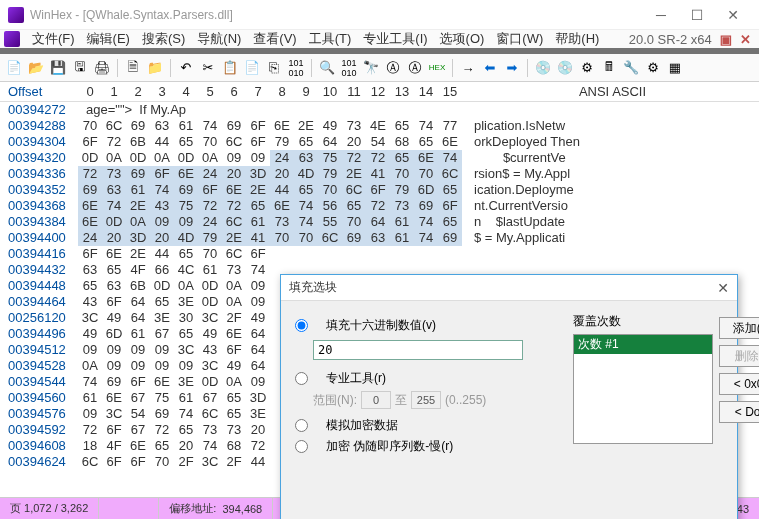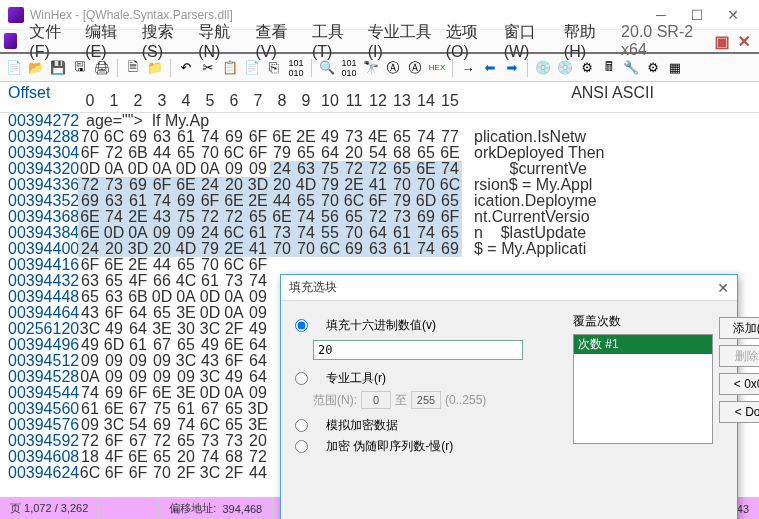--- a/index.html
+++ b/index.html
@@ -2,32 +2,32 @@
 <html><head>
 <meta charset="utf-8">
 <style>
 * { margin: 0; padding: 0; box-sizing: border-box; font-family: "Segoe UI", Tahoma, sans-serif; }
 body { width: 759px; height: 519px; background: #fff; overflow: hidden; position: relative; }
 .titlebar { height: 30px; display: flex; align-items: center; padding: 0 8px; background: #fff; border-bottom: 1px solid #eee; }
 .titlebar .icon { width: 16px; height: 16px; background: linear-gradient(135deg,#8a2be2,#4b0082); margin-right: 6px; border-radius: 2px; }
 .titlebar .title { font-size: 12px; color: #999; flex: 1; }
 .winbtns { display: flex; gap: 0; }
 .winbtn { width: 36px; height: 24px; display: flex; align-items: center; justify-content: center; font-size: 14px; color: #666; }
-.menubar { height: 24px; display: flex; align-items: center; padding: 0 4px; font-size: 16px; background: #fafafa; border-bottom: 2px solid #737373; }
+.menubar { height: 24px; display: flex; align-items: center; padding: 0 4px; font-size: 13px; background: #fafafa; border-bottom: 6px solid #737373; }
 .menubar .micon { width: 16px; height: 16px; background: linear-gradient(135deg,#8a2be2,#4b0082); margin-right: 6px; border-radius: 2px; }
 .menubar span { padding: 2px 6px; color: #333; }
 .menubar .ver { margin-left: auto; color: #666; padding-right: 4px; }
 .menubar .tabclose { color: #c0504d; padding: 0 4px; font-weight: bold; }
 .toolbar { height: 28px; display: flex; align-items: center; padding: 2px 4px; background: #fafafa; border-bottom: 1px solid #d0d0d0; gap: 2px; }
 .tbtn { width: 20px; height: 20px; display: flex; align-items: center; justify-content: center; font-size: 13px; }
 .sep { width: 1px; height: 18px; background: #ccc; margin: 0 3px; }
-.hexarea { position: relative; height: 420px; overflow: hidden; font-family: "Consolas","Courier New",monospace; font-size: 16px; }
+.hexarea { position: relative; height: 420px; overflow: hidden; font-family: "Consolas","Courier New",monospace; font-size: 13px; }
 .hexheader { display: flex; padding: 2px 0; border-bottom: 1px solid #ddd; color: #333; }
 .offcol { width: 78px; padding-left: 8px; color: #0050a0; }
-.hexcols { width: 388px; letter-spacing: 0; margin-top: 8px; }
+.hexcols { width: 388px; letter-spacing: 0; }
 .hexcols span { display: inline-block; width: 24px; text-align: center; }
 .asccol { flex: 1; text-align: center; color: #333; }
 .hexrows { }
 .hexrow { display: flex; height: 16px; line-height: 16px; }
 .hexrow .off { width: 78px; padding-left: 8px; color: #0050a0; }
 .hexrow .bytes { width: 388px; }
 .hexrow .bytes span { display: inline-block; width: 24px; text-align: center; color: #333; }
 .hexrow .bytes span.sel { background: #cde; }
 .hexrow .asc { flex: 1; padding-left: 8px; color: #333; white-space: pre; }
 .statusbar { position: absolute; bottom: 0; left: 0; right: 0; height: 22px; background: #f0abfc; border-top: 1px solid #ccc; display: flex; align-items: center; font-size: 11px; color: #333; }

